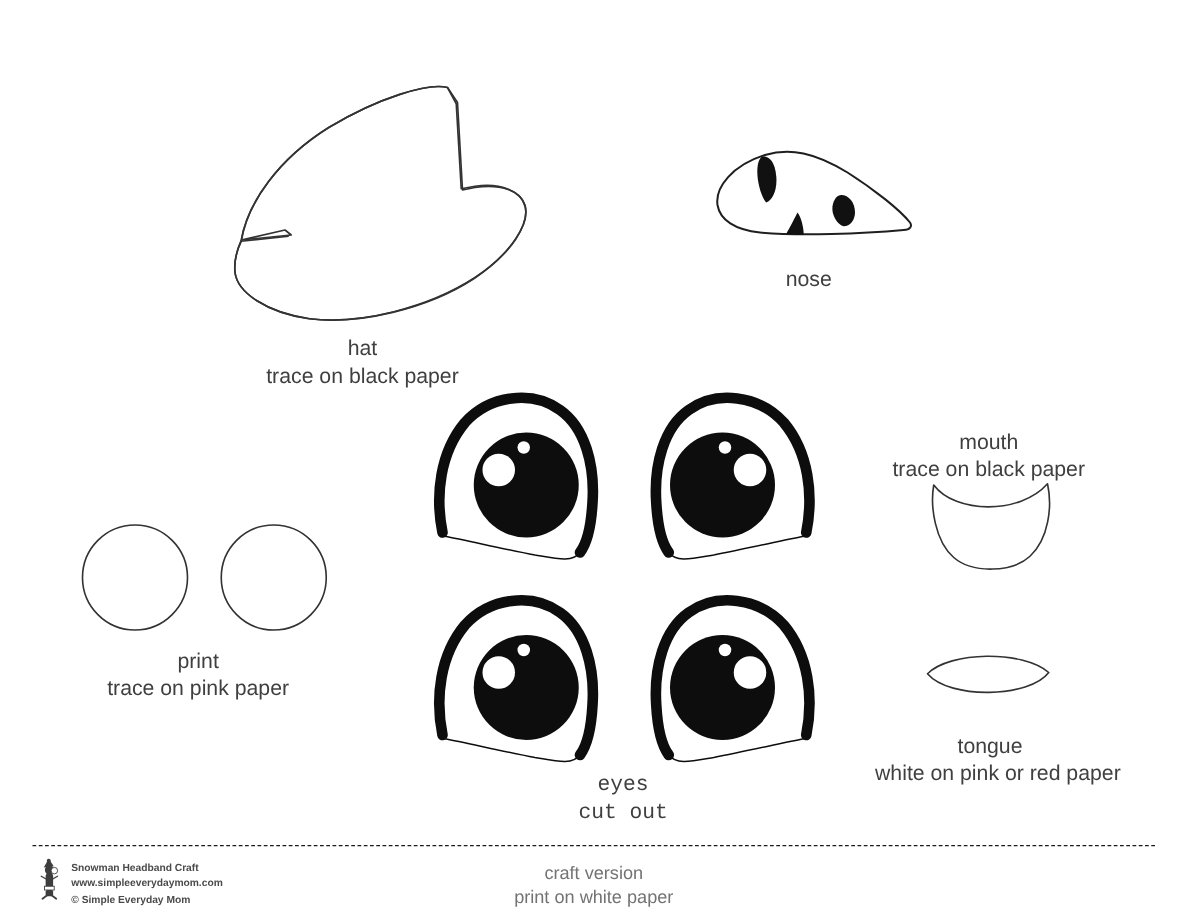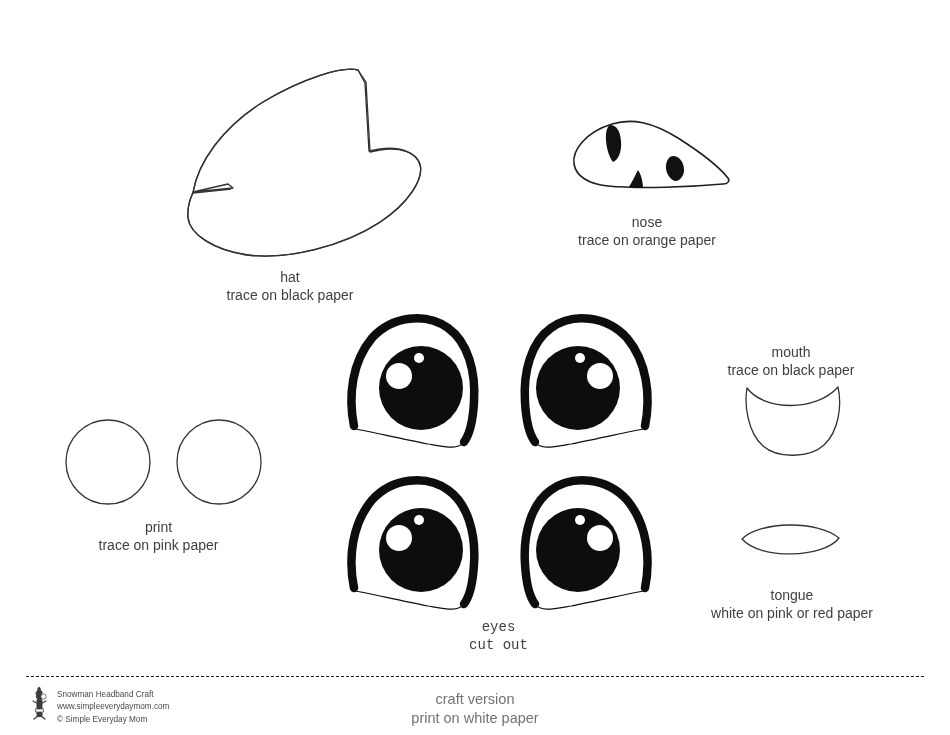--- a/index.html
+++ b/index.html
@@ -26,21 +26,21 @@
     position: absolute;
     text-align: center;
     font-family: "Liberation Sans", sans-serif;
     color: #3f3f3f;
     line-height: 1.32;
     white-space: nowrap;
   }
   .caption .cap-line {
     display: block;
   }
-  .cap-15 { font-size: 14px; }
+  .cap-15 { font-size: 17px; }
 
   
   #cap-hat      { left: 190px;  top: 268px; width: 200px; }
   #cap-nose     { left: 556px;  top: 213px; width: 182px; }
   #cap-cheeks   { left: 80px;   top: 518px; width: 157px; }
   #cap-eyes     { left: 420px;  top: 618px; width: 157px; font-family: Liberation Mono, monospace; }
   #cap-mouth    { left: 700px;  top: 343px; width: 182px; }
   #cap-tongue   { left: 700px;  top: 586px; width: 184px; }
 
   
@@ -69,20 +69,21 @@
     top: 686px;
     display: flex;
     align-items: flex-start;
     gap: 7px;
   }
   #footer-brand .brand-text {
     font-size: 8.2px;
     line-height: 1.52;
     color: #4a4a4a;
     padding-top: 3px;
+    font-weight: bold;
   }
   #footer-brand .brand-text span {
     display: block;
   }
   #footer-center {
     position: absolute;
     left: 375px;
     top: 690px;
     width: 200px;
     text-align: center;
@@ -142,21 +143,20 @@
                C 130 79, 80 81, 48 78
                C 28 76, 16 68, 14 56
                C 12 42, 26 24, 52 16 Z" fill="#ffffff" stroke="#1f1f1f" stroke-width="1.6" stroke-linejoin="round"></path>
       <path d="M 50 17 C 56 17, 60 22, 61 33 C 62 44, 58 52, 53 54 C 49 50, 45 36, 46 26 C 46.5 21, 48 18, 50 17 Z" fill="#111111"></path>
       <path d="M 113 48 C 119 48, 124 54, 124 62 C 124 68, 120 73, 115 73 C 110 72, 105 64, 106 57 C 107 51, 110 48, 113 48 Z" fill="#111111"></path>
       <path d="M 69 79 C 73 72, 76 66, 78 62 C 81 66, 83 74, 83 80 C 79 80, 73 80, 69 79 Z" fill="#111111"></path>
     </svg>
   </div>
   <div class="caption cap-15" id="cap-nose">
     <span class="cap-line">nose</span>
-    <span class="cap-line">trace on orange paper</span>
   </div>
 
   <div class="piece" id="piece-cheeks">
     <svg width="210" height="100" viewBox="0 0 210 100" xmlns="http://www.w3.org/2000/svg">
       <circle cx="50" cy="50" r="42" fill="#ffffff" stroke="#333333" stroke-width="1.3"></circle>
       <circle cx="161" cy="50" r="42" fill="#ffffff" stroke="#333333" stroke-width="1.3"></circle>
     </svg>
   </div>
   <div class="caption cap-15" id="cap-cheeks">
     <span class="cap-line">print</span>

